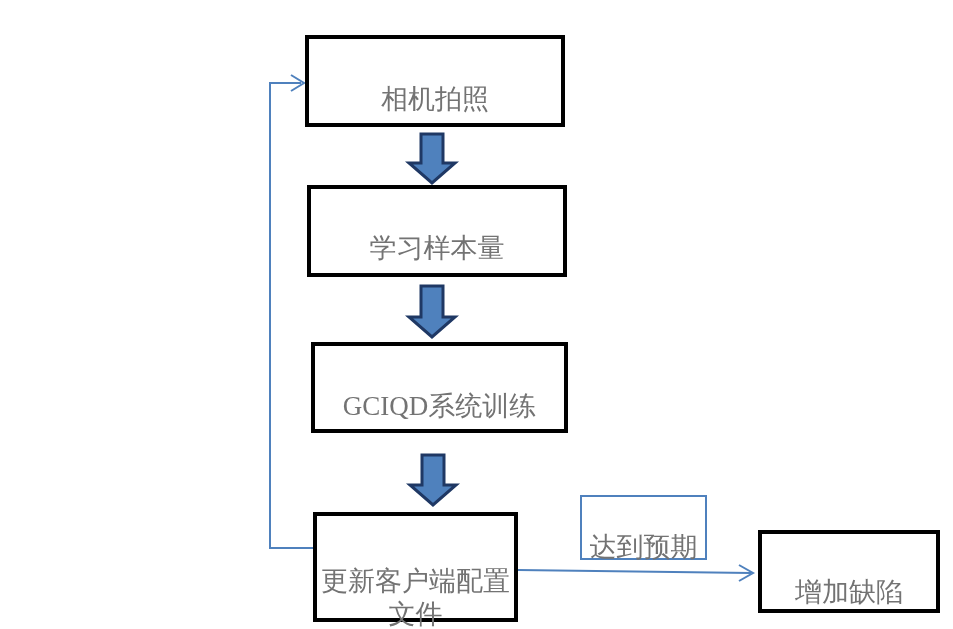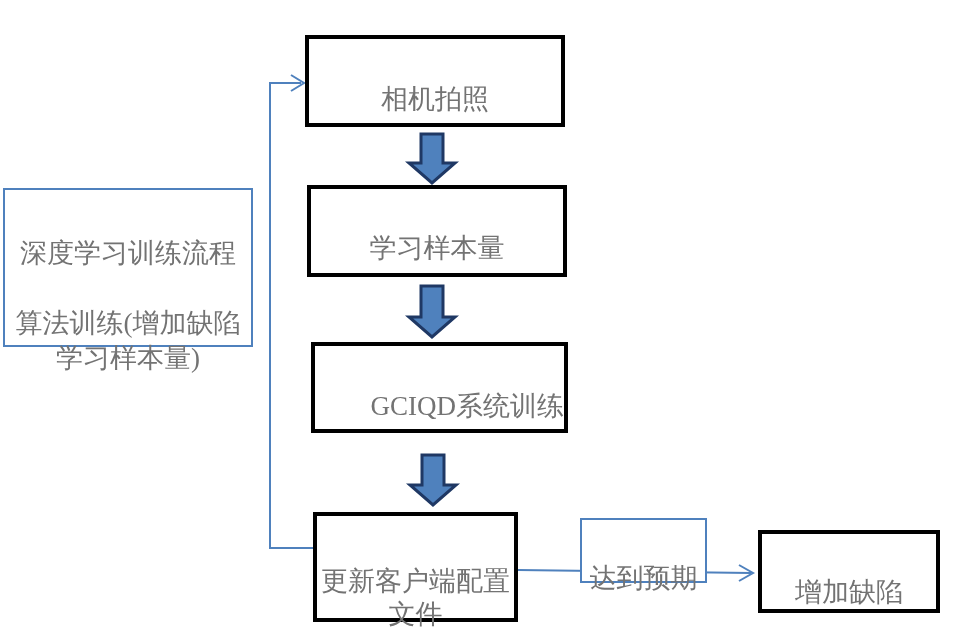--- a/index.html
+++ b/index.html
@@ -33,50 +33,44 @@
     white-space: pre-line;
   }
   .node-black {
     border: 4px solid #000000;
   }
   .node-blue {
     border: 2px solid #4f81bd;
   }
   #node-camera   { left: 305px; top: 35px;  width: 260px; height: 92px;  padding-top: 11px; }
   #node-mark     { left: 307px; top: 185px; width: 260px; height: 92px;  padding-top: 10px; }
-  #node-train    { left: 311px; top: 342px; width: 257px; height: 91px;  padding-top: 11px; text-align: right; }
+  #node-train    { left: 311px; top: 342px; width: 257px; height: 91px;  padding-top: 11px; }
   #node-update   { left: 313px; top: 512px; width: 205px; height: 110px; padding-top: 16px; }
   #node-done     { left: 758px; top: 530px; width: 182px; height: 83px;  padding-top: 9px; }
   #note-box      { left: 3px;   top: 188px; width: 250px; height: 159px; padding-top: 11px; line-height: 35px; }
-  #edge-label    { left: 580px; top: 518px; width: 127px; height: 65px;  padding-top: 9px; }
+  #edge-label    { left: 580px; top: 495px; width: 127px; height: 65px;  padding-top: 1px; }
 </style>
 </head>
 <body>
 
 <div id="canvas">
 
   <svg id="connector-layer" viewBox="0 0 953 629" xmlns="http://www.w3.org/2000/svg">
 
     <polyline points="313,548 270,548 270,83 301,83" fill="none" stroke="#4f81bd" stroke-width="2"></polyline>
     <path d="M 291,75 L 304,83 L 291,91" fill="none" stroke="#4f81bd" stroke-width="2"></path>
 
     <line x1="518" y1="570" x2="751" y2="573" stroke="#4f81bd" stroke-width="2"></line>
     <path d="M 739,565 L 753,573 L 739,581" fill="none" stroke="#4f81bd" stroke-width="2"></path>
 
     <path d="M 421,134 L 443,134 L 443,163 L 455,163 L 432,183 L 409,163 L 421,163 Z" fill="#4f81bd" stroke="#1f3864" stroke-width="3" stroke-linejoin="miter"></path>
     <path d="M 421,286 L 443,286 L 443,317 L 455,317 L 432,337 L 409,317 L 421,317 Z" fill="#4f81bd" stroke="#1f3864" stroke-width="3" stroke-linejoin="miter"></path>
     <path d="M 422,455 L 444,455 L 444,485 L 456,485 L 433,505 L 410,485 L 422,485 Z" fill="#4f81bd" stroke="#1f3864" stroke-width="3" stroke-linejoin="miter"></path>
   </svg>
 
-  <div class="node node-blue" id="note-box">
-    <span>深度学习训练流程
-
-算法训练(增加缺陷
-学习样本量)</span>
-  </div>
 
   <div class="node node-black" id="node-camera">
     <span>相机拍照</span>
   </div>
 
   <div class="node node-black" id="node-mark">
     <span>学习样本量</span>
   </div>
 
   <div class="node node-black" id="node-train">

